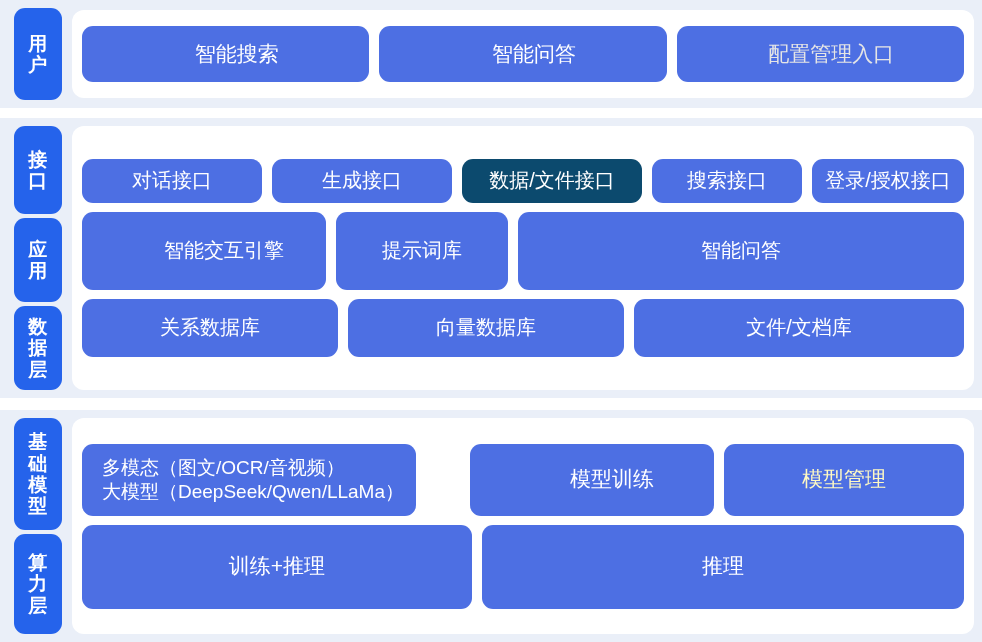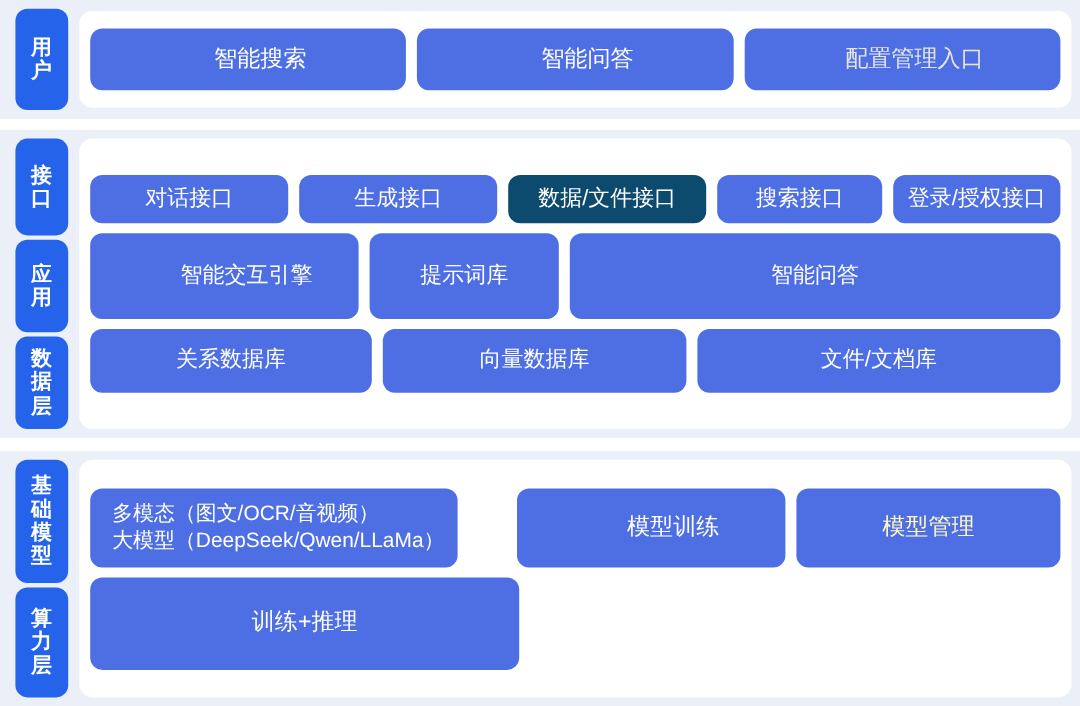--- a/index.html
+++ b/index.html
@@ -236,18 +236,19 @@
         <div class="card two-line left-text w-336" style="background: rgb(77, 111, 227); color: rgb(255, 255, 255);">
           <span class="l1">多模态（图文/OCR/音视频）</span>
           <span class="l2">大模型（DeepSeek/Qwen/LLaMa）</span>
         </div>
         <div class="card plain w-250" style="background: rgb(77, 111, 227); color: rgb(255, 255, 255); margin-left: 44px;">模型训练</div>
         <div class="card plain" style="background: rgb(77, 111, 227); color: #fef9c3;">模型管理</div>
       </div>
 
       <div class="row row-2">
         <div class="card w-390" style="background: rgb(77, 111, 227); color: rgb(255, 255, 255);">训练+推理</div>
+        <div class="card" style="background: rgb(77, 111, 227); color: rgb(255, 255, 255);">推理</div>
       </div>
 
     </div>
   </div>
 
 </div>
 
 </body></html>

